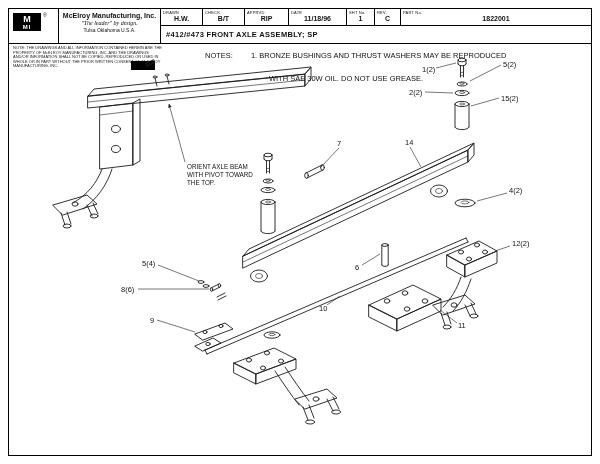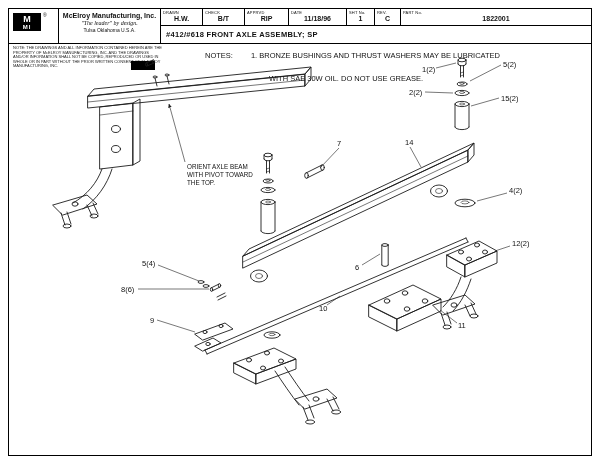--- a/index.html
+++ b/index.html
@@ -82,36 +82,36 @@
         <span class="fvalue">1</span>
       </div>
       <div class="cell row1">
         <span class="flabel">REV.</span>
         <span class="fvalue">C</span>
       </div>
       <div class="cell row1 last">
         <span class="flabel">PART No.</span>
         <span class="fvalue">1822001</span>
       </div>
-      <div class="title-cell">#412/#618 FRONT AXLE ASSEMBLY; SP</div>
+      <div class="title-cell">#412/#473 FRONT AXLE ASSEMBLY; SP</div>
     </div>
 
     <div class="legal">
       <span>NOTE: THE DRAWINGS AND ALL INFORMATION CONTAINED HEREIN ARE THE PROPERTY OF McELROY MANUFACTURING, INC.</span>
       <span>AND THE DRAWINGS AND/OR INFORMATION SHALL NOT BE COPIED, REPRODUCED OR USED IN WHOLE OR IN PART</span>
       <span>WITHOUT THE PRIOR WRITTEN CONSENT OF McELROY MANUFACTURING, INC.</span>
       <span class="legal-box"></span>
     </div>
 
     <div class="notes">
       <span class="notes-head">NOTES:</span>
       <div>
         <div class="note-item">
           <span>1.</span>
-          <span>BRONZE BUSHINGS AND THRUST WASHERS MAY BE LUBRICATED</span>
+          <span>BRONZE BUSHINGS AND THRUST WASHERS MAY BE REPRODUCED</span>
         </div>
         <div class="note-item note-indent">WITH SAE 30W OIL.  DO NOT USE GREASE.</div>
       </div>
     </div>
 
     <svg class="drawing" width="581" height="412" viewBox="0 0 581 412" xmlns="http://www.w3.org/2000/svg">
       <defs>
         <marker id="arr" markerWidth="7" markerHeight="7" refX="6" refY="3" orient="auto">
           <path d="M0,0 L6.5,3 L0,6 z" fill="#1c1c1c"></path>
         </marker>

